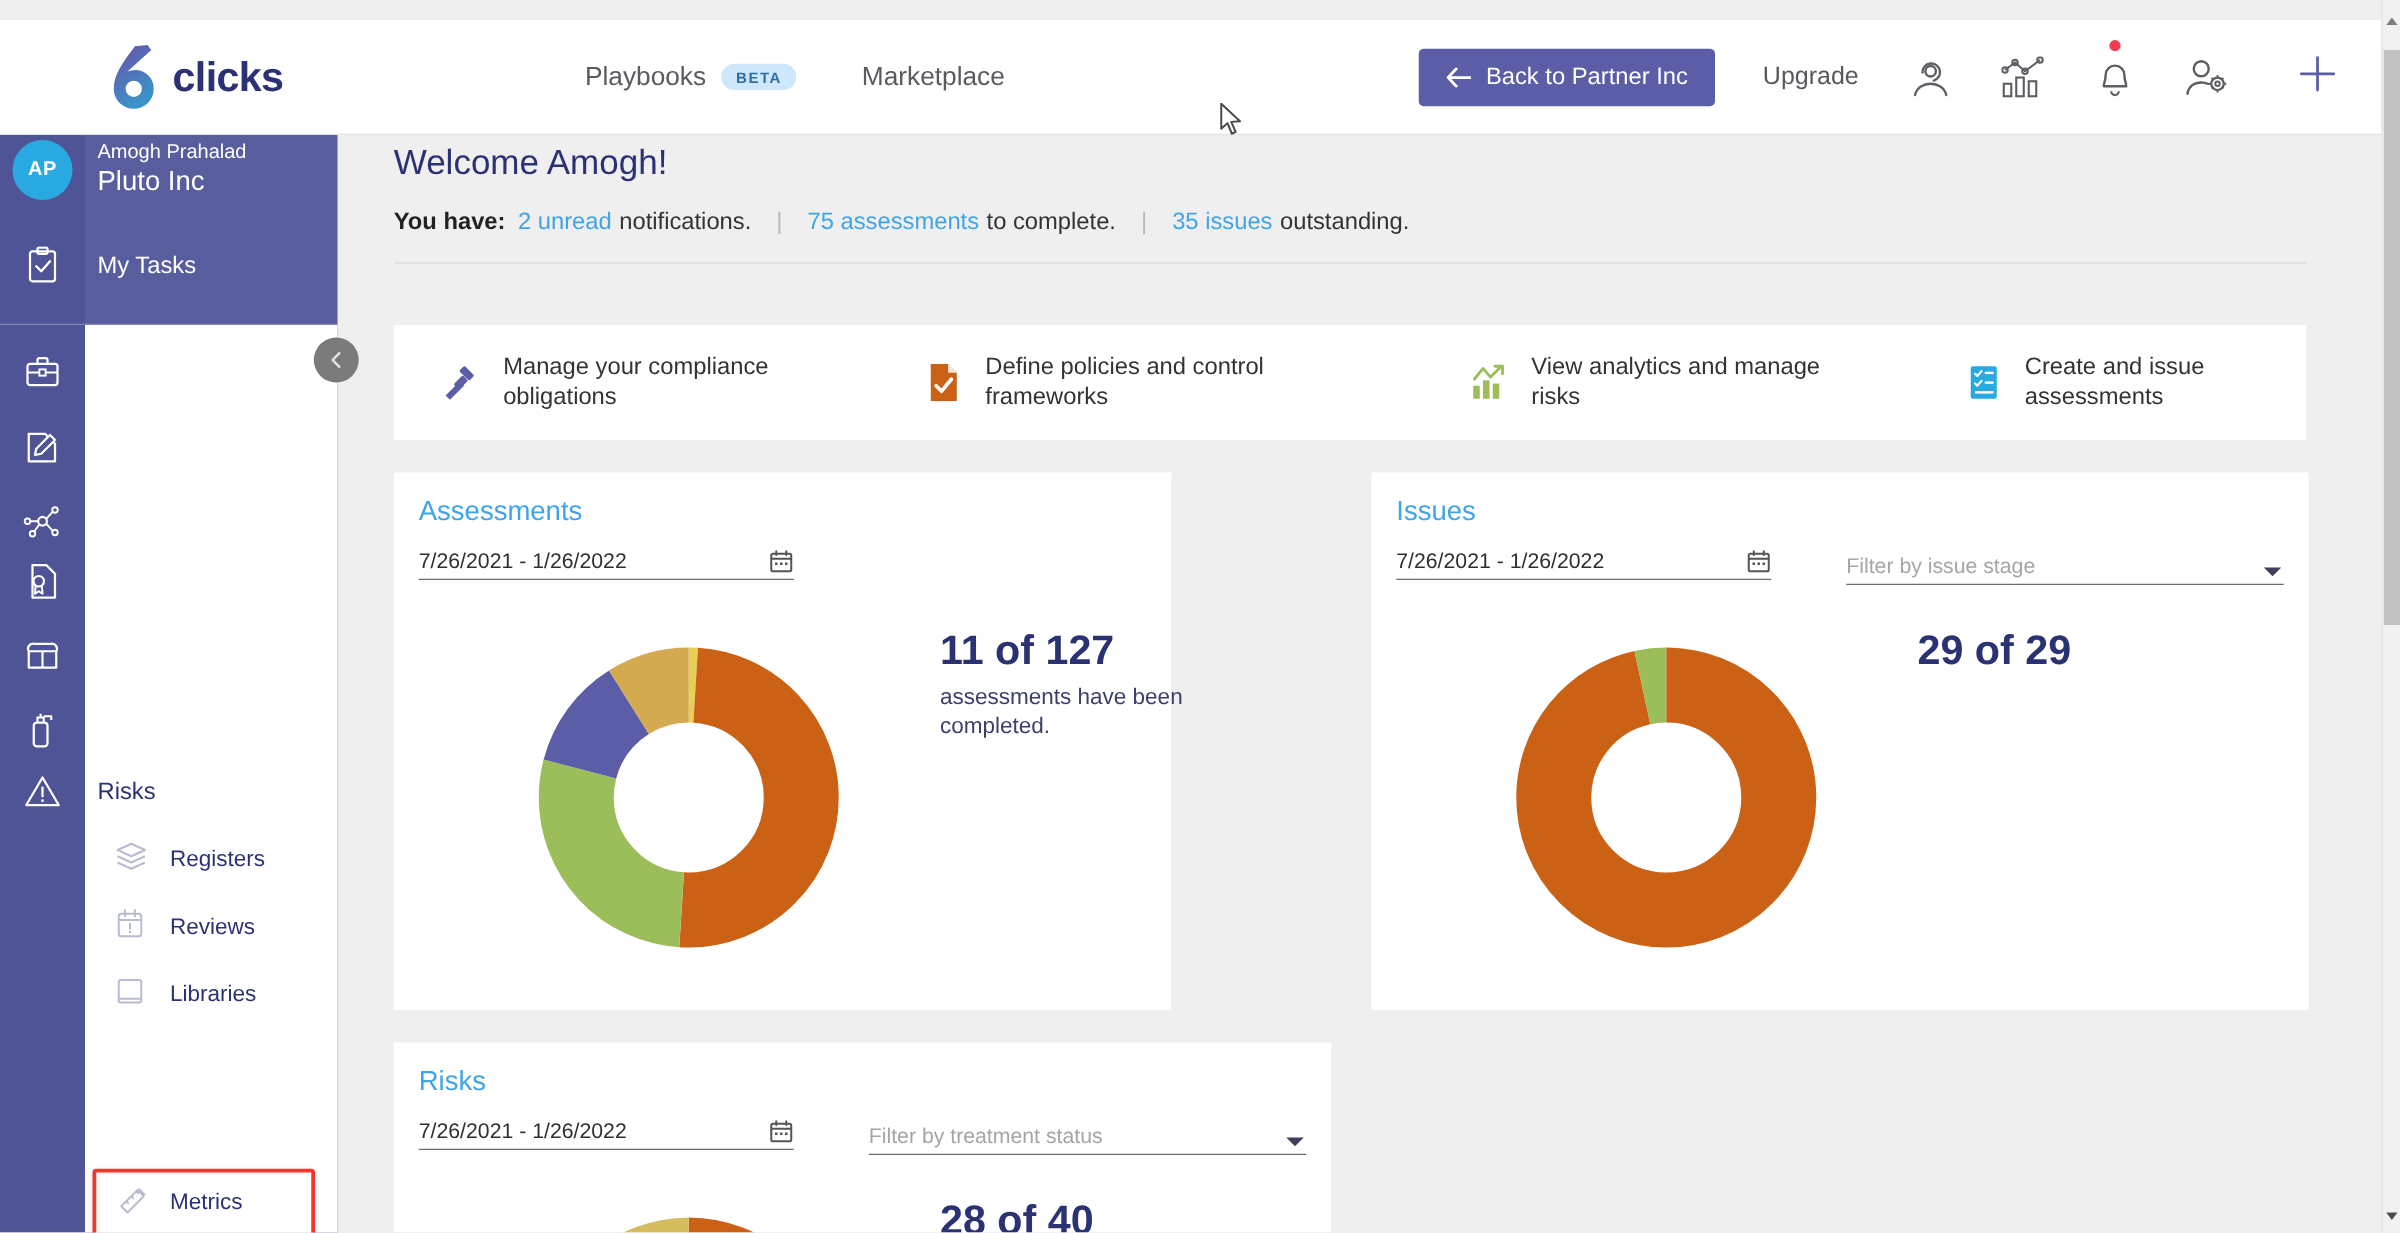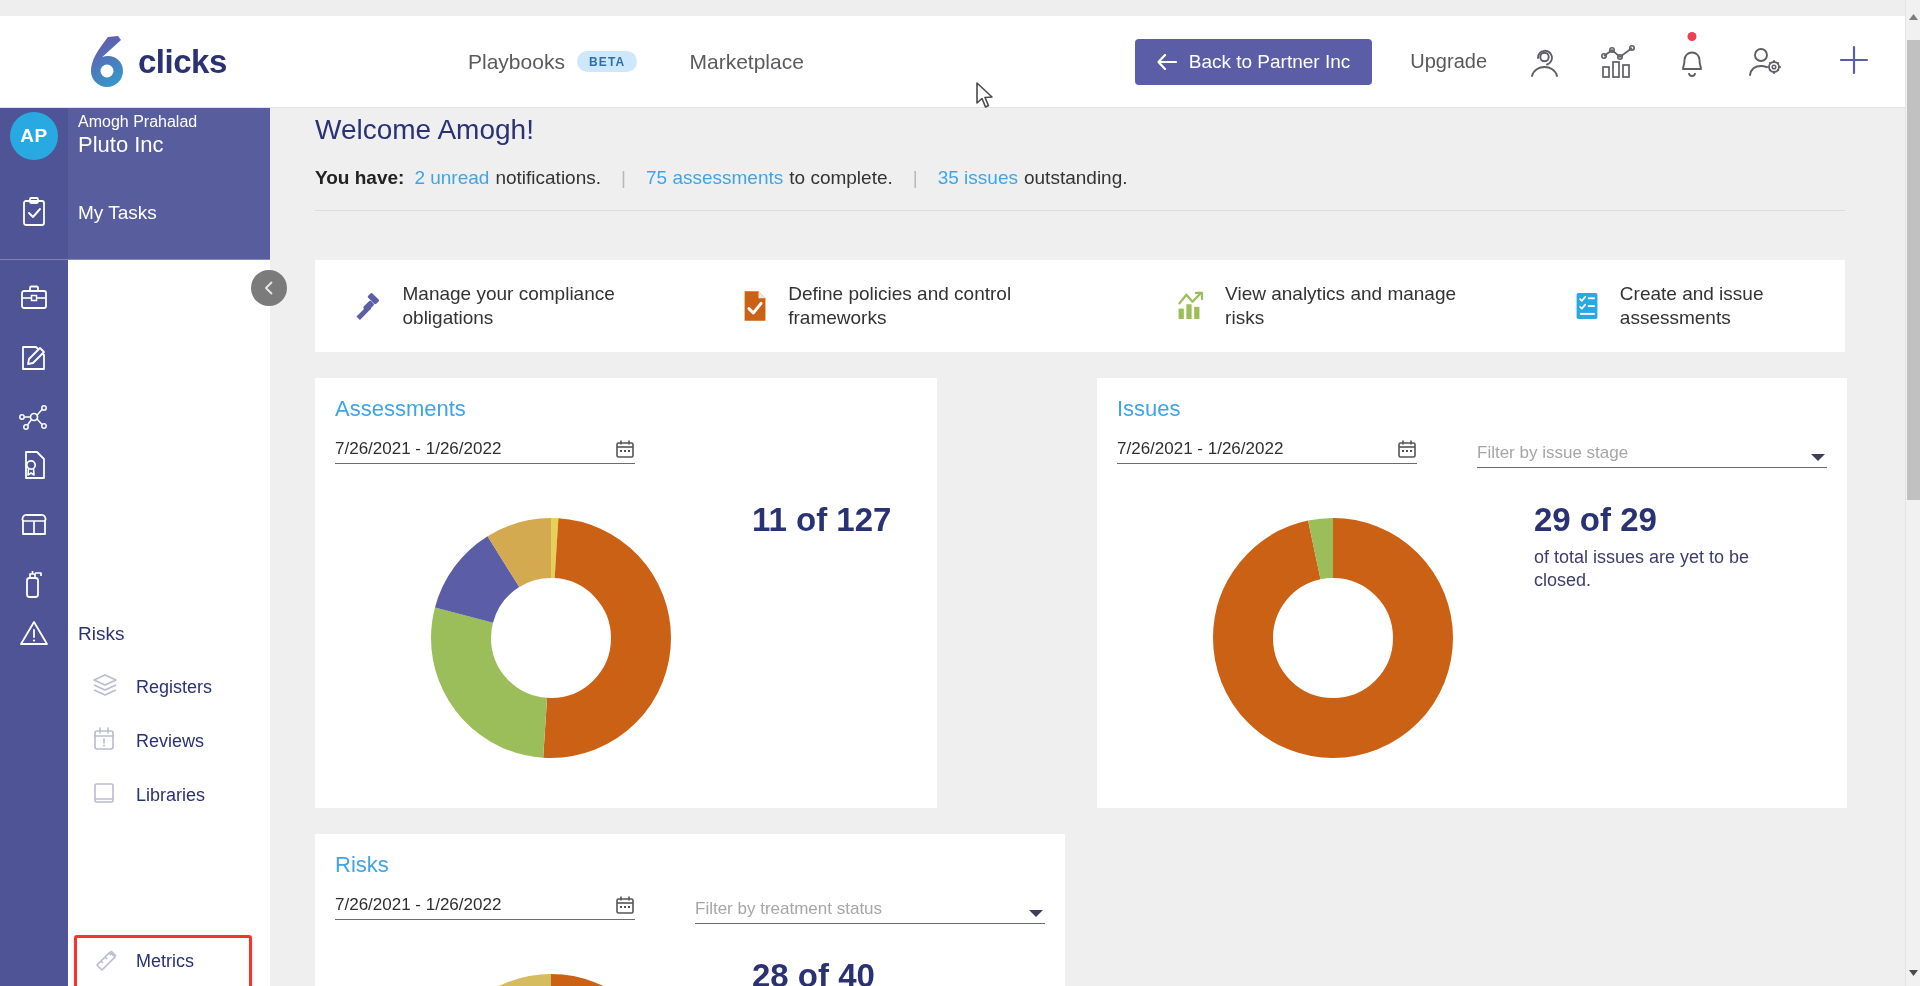--- a/index.html
+++ b/index.html
@@ -66,21 +66,21 @@
   }
 
   .rail-icon {
     position: absolute; left: 0; width: 68px; display: flex;
     justify-content: center; align-items: center; cursor: pointer;
   }
   #avatar {
     position: absolute; left: 10px; top: 20px; width: 48px; height: 48px;
     border-radius: 50%; background: #29a9e1; color: #fff;
     display: flex; align-items: center; justify-content: center;
-    font-size: 19px; font-weight: bold; letter-spacing: .5px;
+    font-size: 16px; font-weight: bold; letter-spacing: .5px;
   }
   #user-block { position: absolute; left: 78px; top: 20px; color: #fff; }
   #user-name { font-size: 16px; line-height: 20px; }
   #org-name { font-size: 22px; line-height: 26px; }
 
   .nav-item {
     position: absolute; left: 78px; font-size: 19px; cursor: pointer;
     white-space: nowrap;
   }
   .nav-item.on-purple { color: #ffffff; }
@@ -460,20 +460,21 @@
 
       <circle cx="50" cy="50" r="30" fill="none" stroke="#e8cf5a" stroke-width="20" stroke-dasharray="1.885 186.6" stroke-dashoffset="0" transform="rotate(-90 50 50)"></circle>
       <circle cx="50" cy="50" r="30" fill="none" stroke="#cb6115" stroke-width="20" stroke-dasharray="94.2 94.3" stroke-dashoffset="-1.885" transform="rotate(-90 50 50)"></circle>
       <circle cx="50" cy="50" r="30" fill="none" stroke="#9bbd5a" stroke-width="20" stroke-dasharray="52.8 135.7" stroke-dashoffset="-96.1" transform="rotate(-90 50 50)"></circle>
       <circle cx="50" cy="50" r="30" fill="none" stroke="#5b5ea6" stroke-width="20" stroke-dasharray="22.6 165.9" stroke-dashoffset="-148.9" transform="rotate(-90 50 50)"></circle>
       <circle cx="50" cy="50" r="30" fill="none" stroke="#d4aa50" stroke-width="20" stroke-dasharray="17.0 171.5" stroke-dashoffset="-171.5" transform="rotate(-90 50 50)"></circle>
     </svg>
 
     <div class="stat" style="left:437px;top:122px;">
       <div class="stat-num">11 of 127</div>
+      <div class="stat-desc" style="width:220px;">assessments have been completed.</div>
     </div>
   </div>
 
   <div class="card" id="card-issues">
     <div class="card-title">Issues</div>
     <div class="field f-date">
       <span class="field-text">7/26/2021 - 1/26/2022</span>
       <svg width="20" height="20" viewBox="0 0 20 20">
         <rect x="2" y="4" width="16" height="14" rx="1.5" stroke="#555" stroke-width="1.6" fill="none"></rect>
         <path d="M2 8 H18" stroke="#555" stroke-width="1.6"></path>
@@ -490,21 +491,20 @@
       </svg>
     </div>
 
     <svg class="donut" style="left:86px;top:110px;" width="300" height="300" viewBox="0 0 100 100">
       <circle cx="50" cy="50" r="30" fill="none" stroke="#cb6115" stroke-width="20" stroke-dasharray="181.9 6.6" stroke-dashoffset="0" transform="rotate(-90 50 50)"></circle>
       <circle cx="50" cy="50" r="30" fill="none" stroke="#9bbd5a" stroke-width="20" stroke-dasharray="6.6 181.9" stroke-dashoffset="-181.9" transform="rotate(-90 50 50)"></circle>
     </svg>
 
     <div class="stat" style="left:437px;top:122px;">
       <div class="stat-num">29 of 29</div>
-      <div class="stat-desc" style="width:220px;">of total issues are yet to be closed.</div>
     </div>
   </div>
 
   <div class="card" id="card-risks">
     <div class="card-title">Risks</div>
     <div class="field f-date">
       <span class="field-text">7/26/2021 - 1/26/2022</span>
       <svg width="20" height="20" viewBox="0 0 20 20">
         <rect x="2" y="4" width="16" height="14" rx="1.5" stroke="#555" stroke-width="1.6" fill="none"></rect>
         <path d="M2 8 H18" stroke="#555" stroke-width="1.6"></path>

